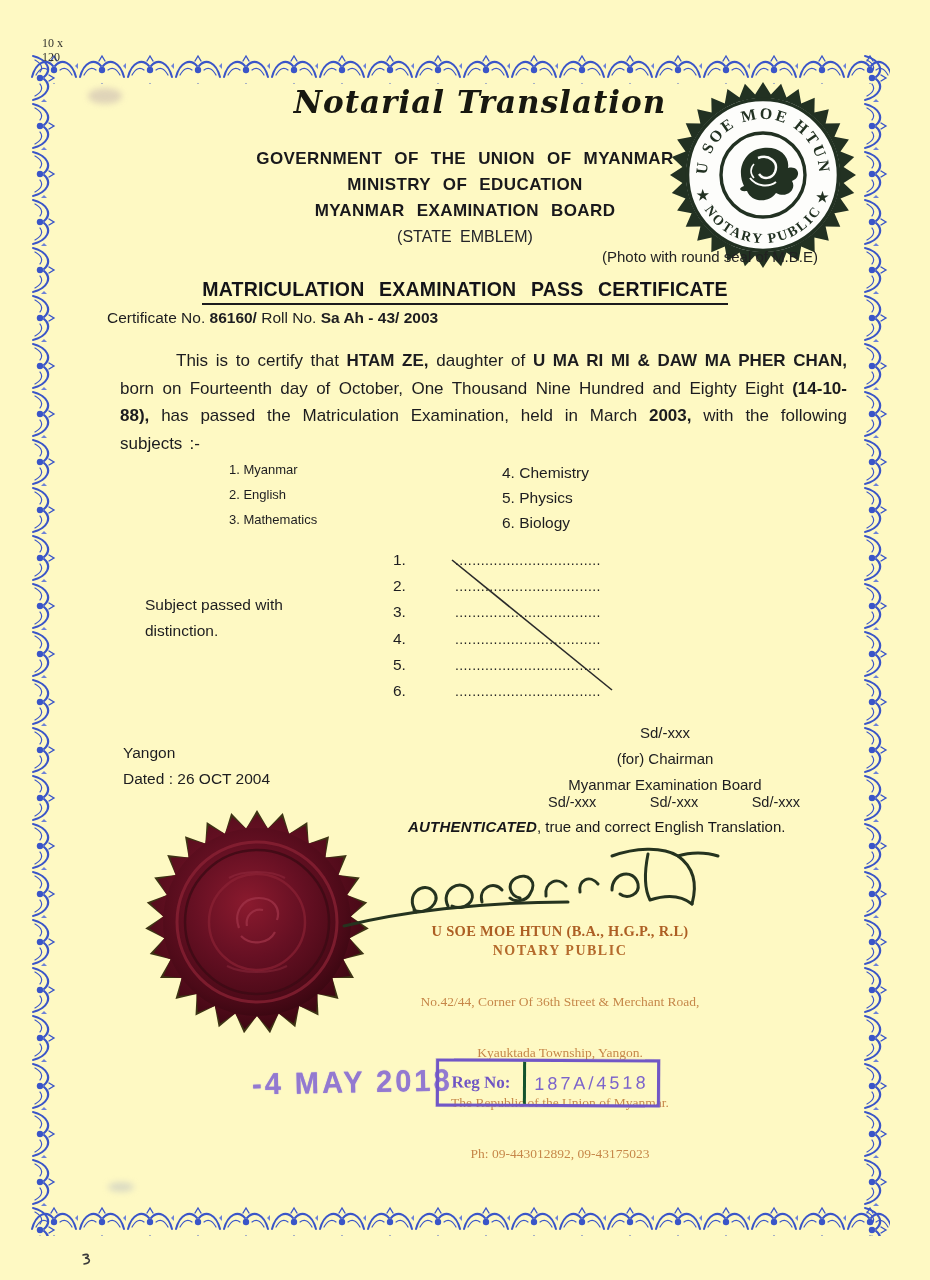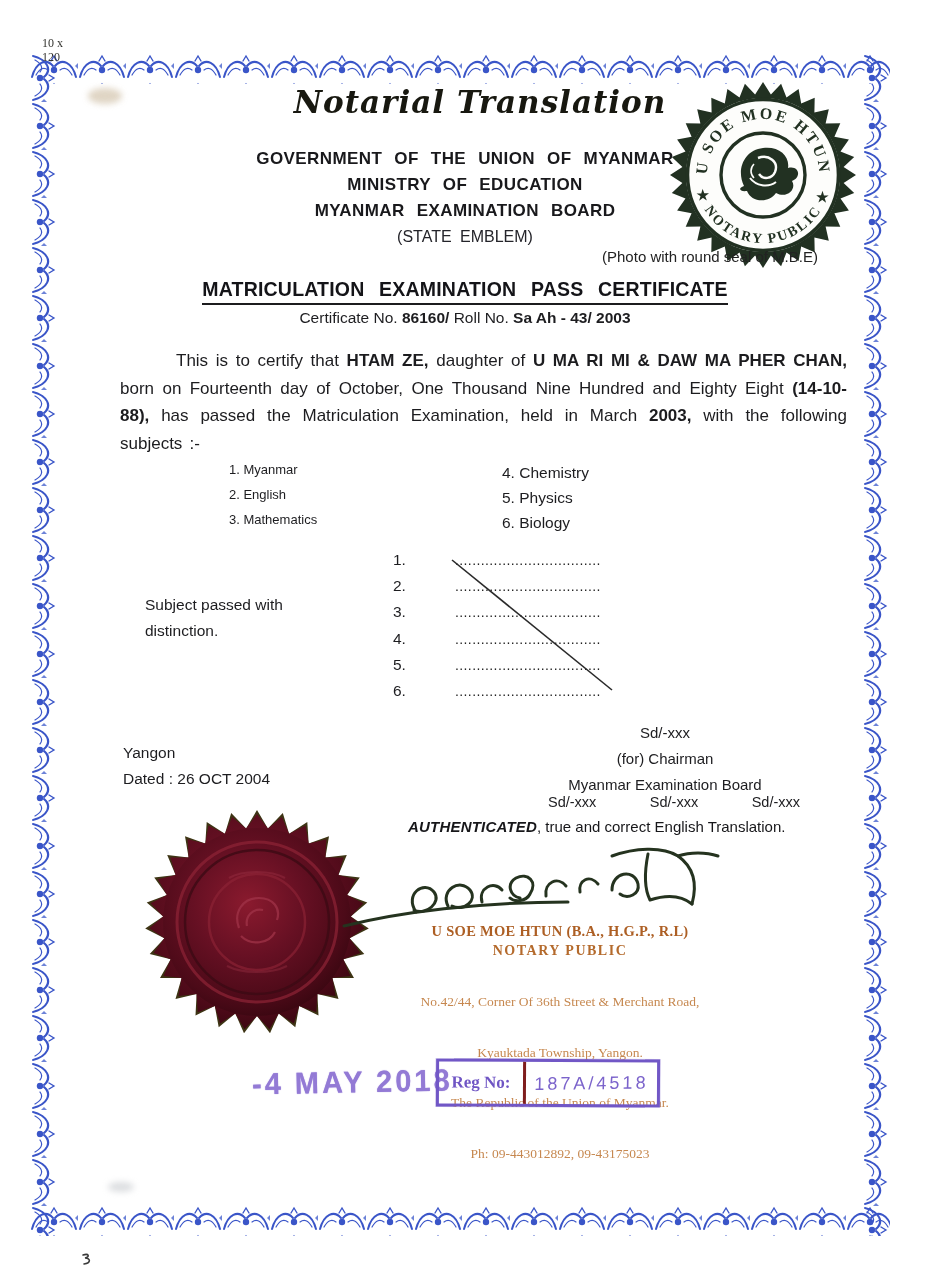--- a/index.html
+++ b/index.html
@@ -1,18 +1,18 @@
 <!DOCTYPE html>
 <html><head>
 <meta charset="utf-8">
 <style>
   html,body{margin:0;padding:0;background:#e8e8e8;}
   .page{
     position:relative;width:930px;height:1280px;margin:0 auto;
-    background:#ffffff;overflow:hidden;
+    background:#fef9c3;overflow:hidden;
     font-family:"Liberation Sans",sans-serif;color:#1d1d20;
   }
   .abs{position:absolute;}
   
   .bstrip{position:absolute;}
   
   .corner-note{font-family:"Liberation Serif",serif;font-size:12px;line-height:14px;color:#33332f;}
   
   .doc-title{
     left:130px;top:84px;width:700px;text-align:center;
@@ -21,21 +21,21 @@
   }
   .gov-block{left:115px;top:146px;width:700px;text-align:center;}
   .gov-line{font-size:17px;font-weight:bold;letter-spacing:.4px;word-spacing:7px;line-height:26px;color:#19191c;}
   .gov-sub{font-size:16px;font-weight:normal;word-spacing:4px;line-height:26px;color:#24242a;}
   .photo-note{left:585px;top:248px;width:250px;text-align:center;font-size:15px;color:#222;}
   .cert-title-wrap{left:115px;top:278px;width:700px;text-align:center;text-decoration:underline;}
   .cert-title{
     display:inline-block;font-size:19.5px;font-weight:bold;letter-spacing:.2px;word-spacing:9px;
     border-bottom:2.5px solid #1c1c1e;padding-bottom:2px;color:#141418;
   }
-  .cert-no{left:115px;top:309px;width:700px;text-align:center;font-size:15.5px;color:#1d1d20;}
+  .cert-no{left:107px;top:309px;width:700px;text-align:left;font-size:15.5px;color:#1d1d20;}
   b,.bold{font-weight:bold;}
   
   .body-par{
     left:120px;top:347px;width:727px;font-size:17px;line-height:27.5px;
     text-align:justify;text-indent:56px;color:#1c1c1f;word-spacing:2.5px;
   }
   
   .subjects-left{left:229px;top:457px;font-size:13px;line-height:25px;}
   .subjects-right{left:502px;top:460px;font-size:15.5px;line-height:25px;}
   
@@ -61,21 +61,21 @@
     color:#8a6fd2;transform:rotate(-1.2deg) scaleY(1.05);opacity:.92;text-shadow:0 0 1px #9d86da;
   }
   .reg-box{
     left:436px;top:1059px;width:218px;height:42px;border:3px solid #7157c6;
     display:flex;align-items:stretch;background:rgba(255,255,255,.0);
     box-shadow:0 0 0 .5px rgba(113,87,198,.35);transform:rotate(.3deg);
   }
   .reg-label{
     width:84px;display:flex;align-items:center;justify-content:center;
     font-family:"Liberation Serif",serif;font-weight:bold;font-size:17px;color:#6f55c4;
-    border-right:3px solid #7f1d1d;
+    border-right:3px solid #14532d;
   }
   .reg-value{
     flex:1;display:flex;align-items:center;justify-content:center;
     font-size:18px;color:#7b63cb;letter-spacing:3px;transform:rotate(-1deg) skewX(-2deg);
   }
   
   .smudge{border-radius:50%;filter:blur(3px);}
   svg{display:block;}
 </style>
 </head>

